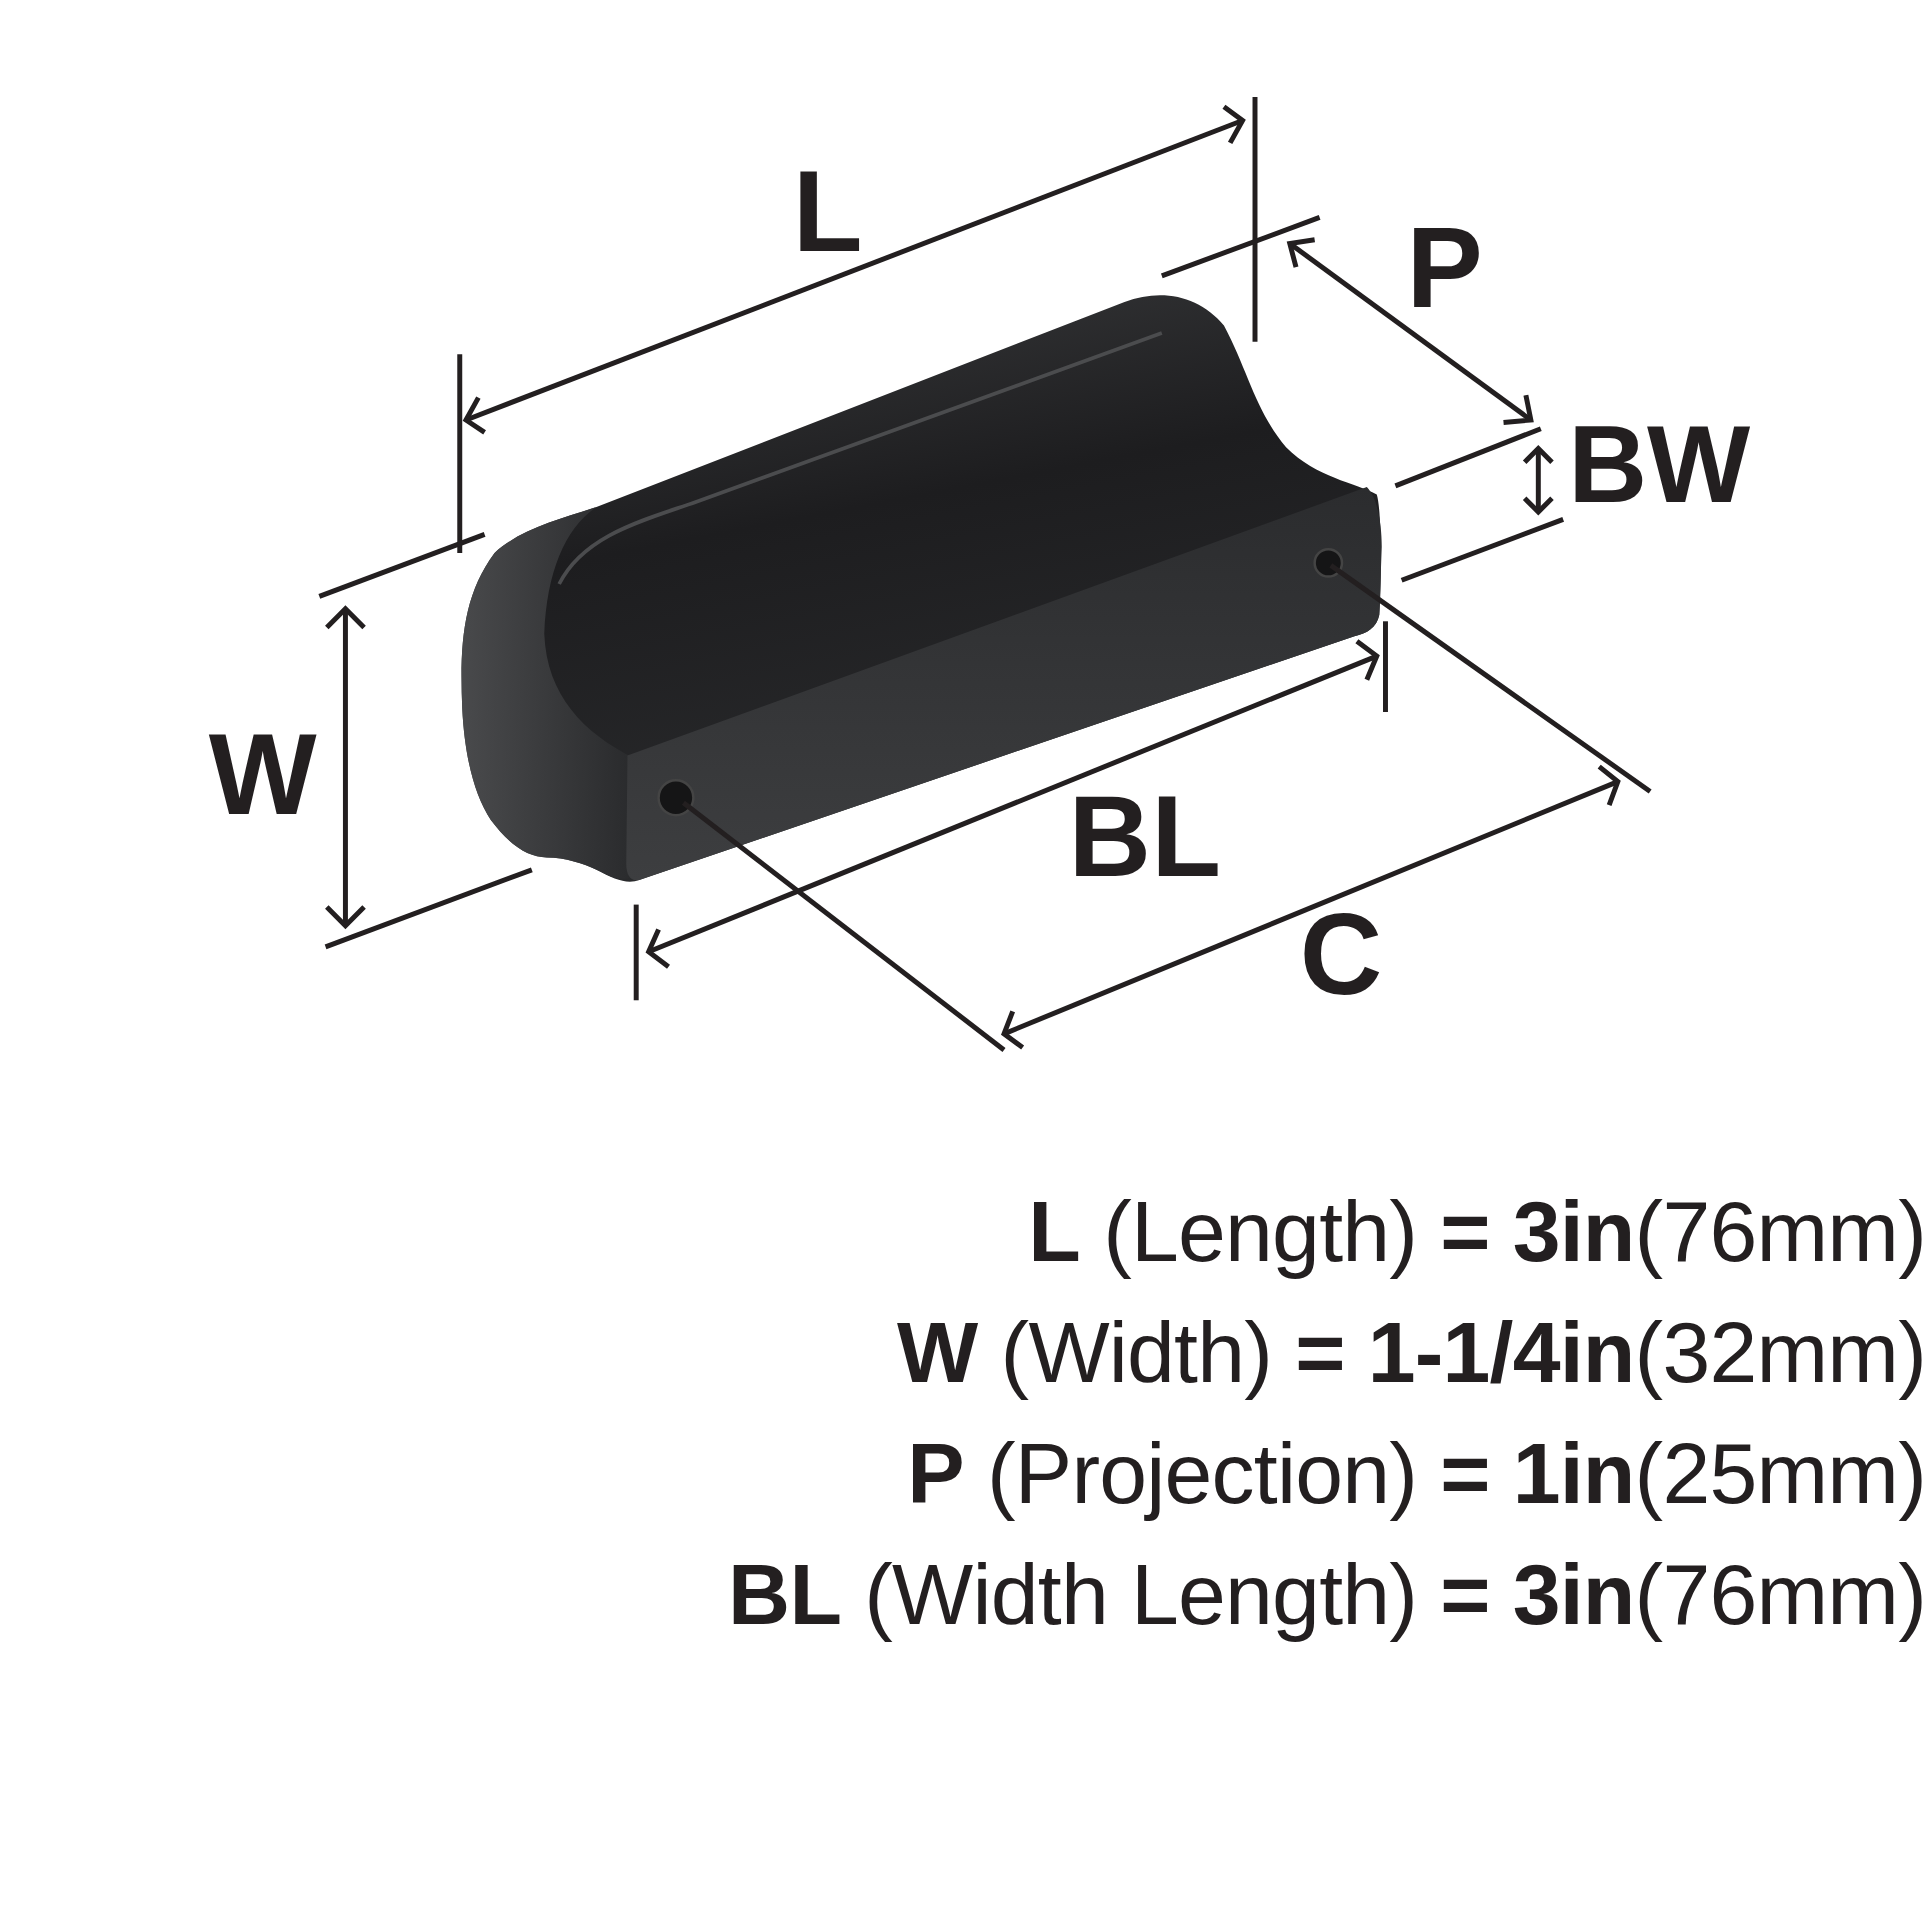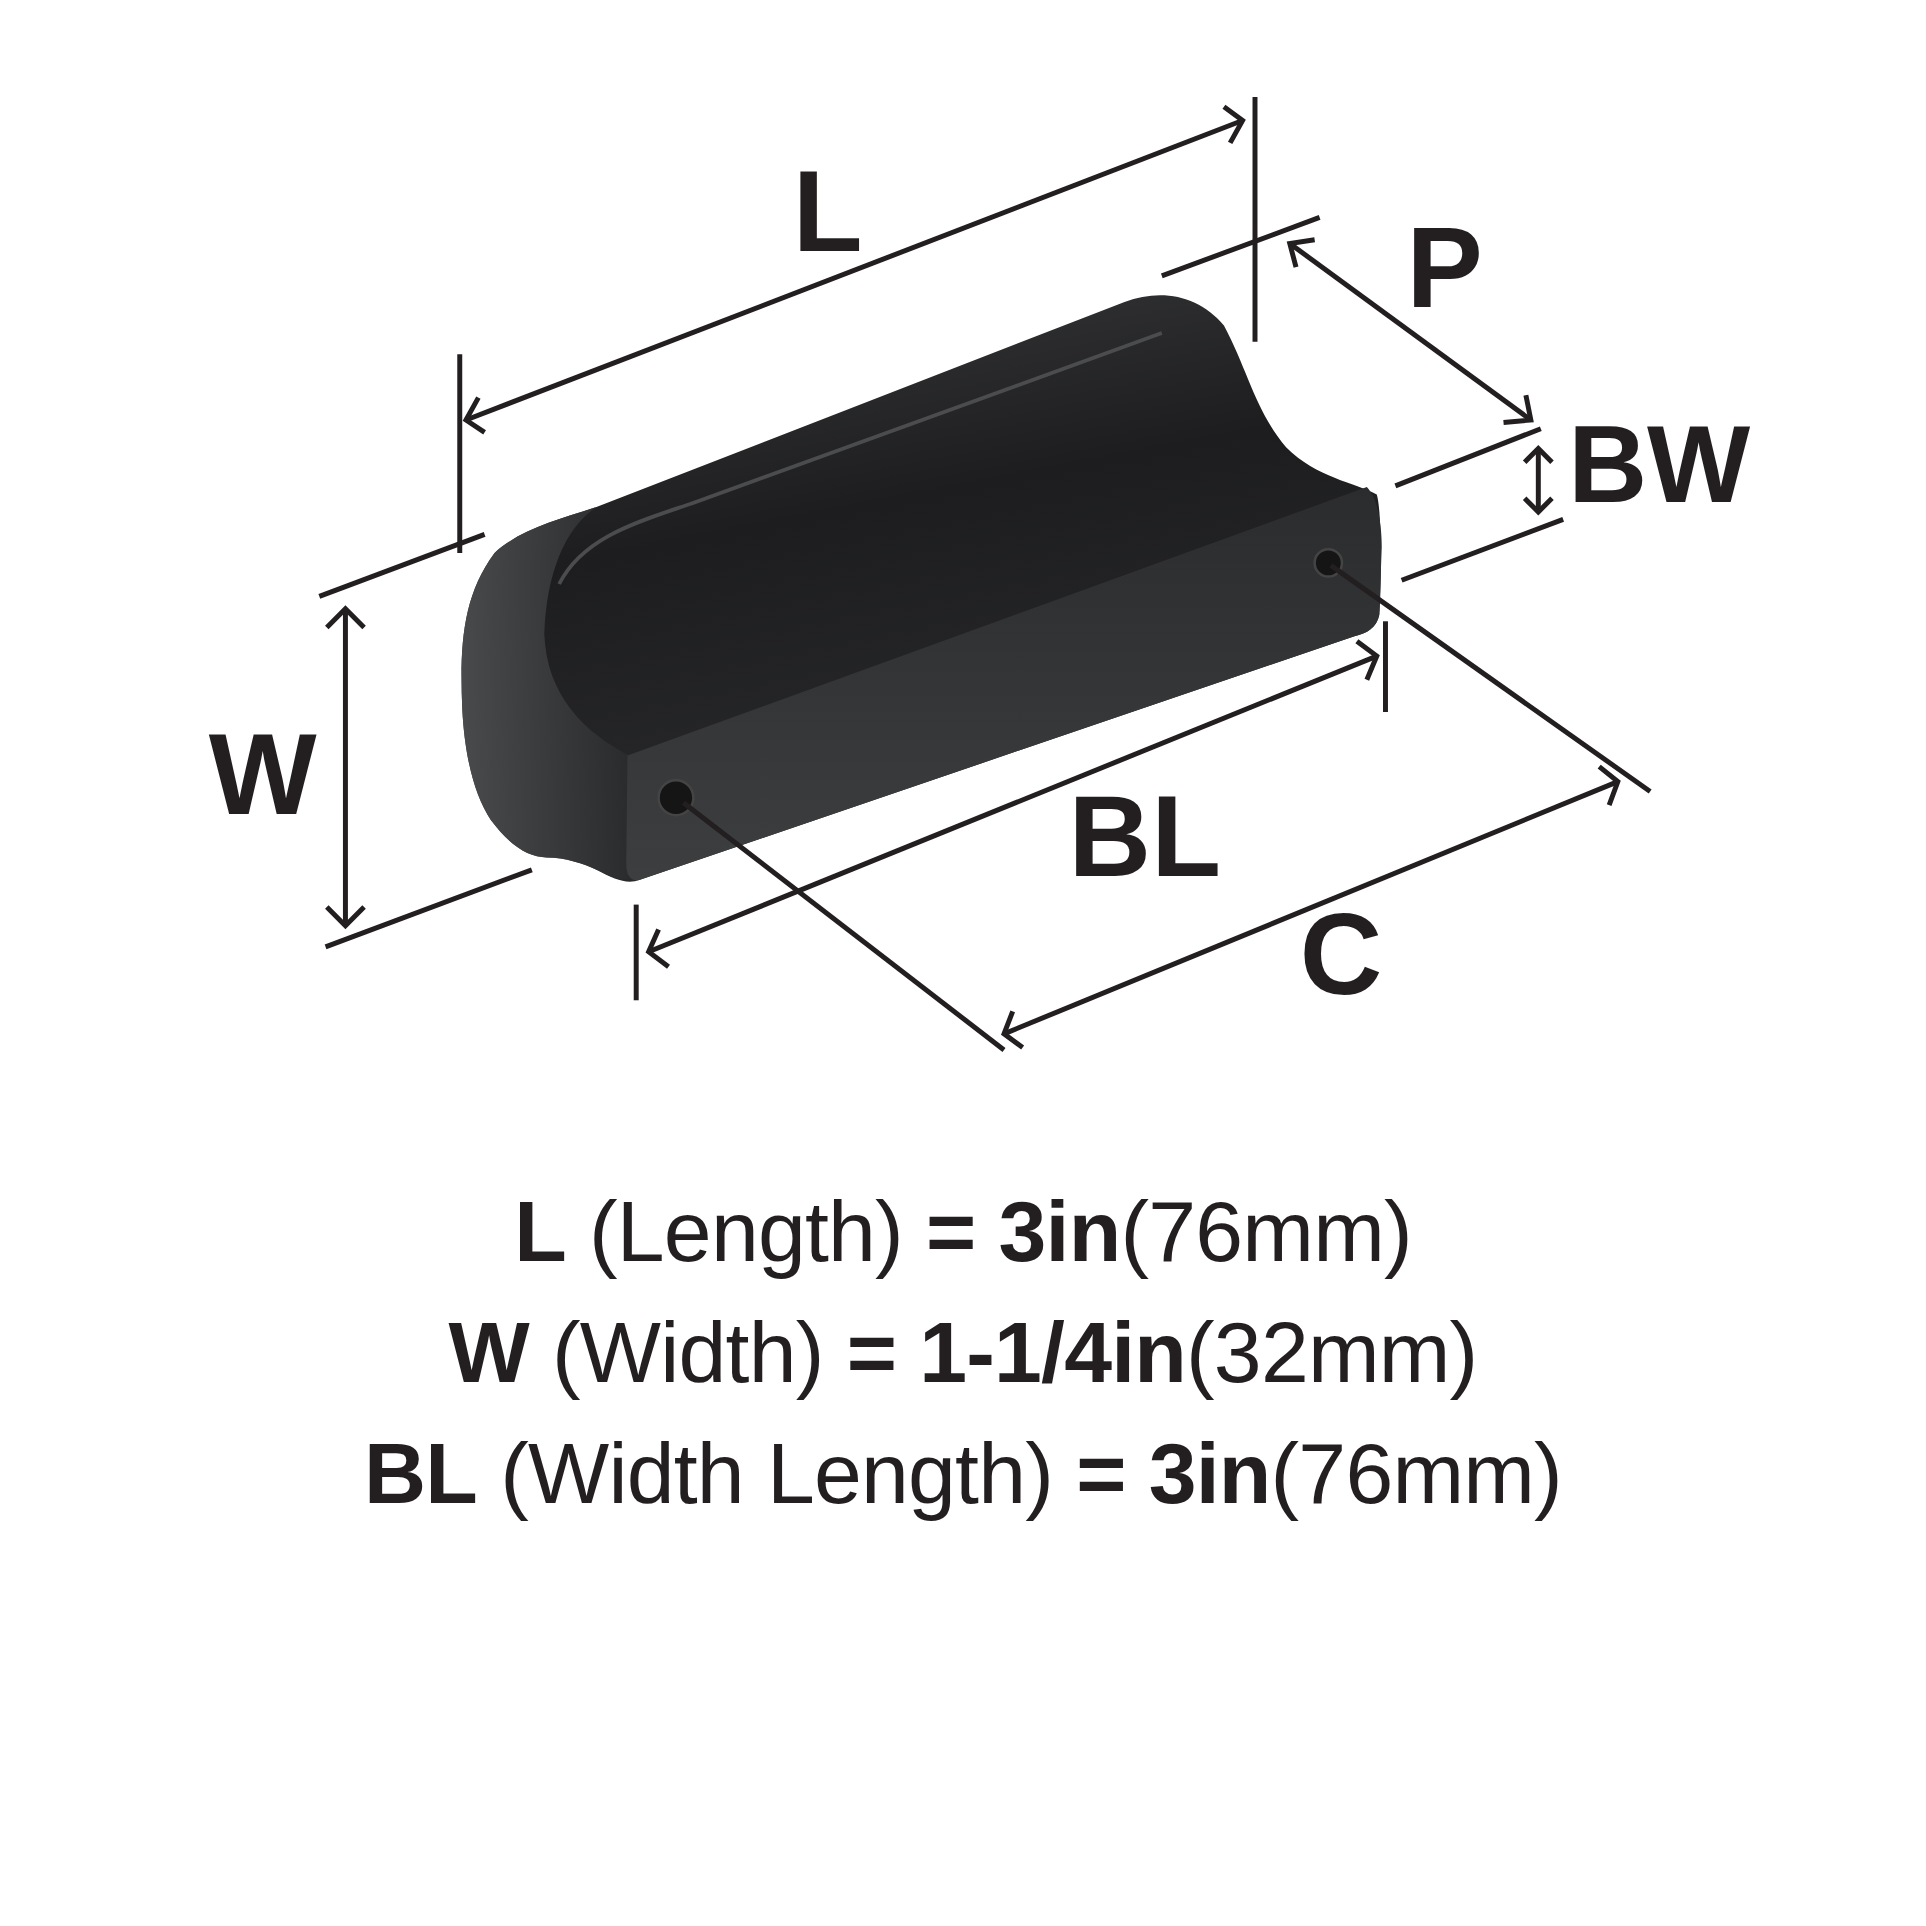--- a/index.html
+++ b/index.html
@@ -1,21 +1,21 @@
 <!DOCTYPE html>
 <html style="font-size:12.3px"><head>
 <meta charset="utf-8">
 <style>
   html, body { margin:0; padding:0; background:#ffffff; }
   body { width:1926px; height:1926px; position:relative; overflow:hidden; font-family:"Liberation Sans", "DejaVu Sans", sans-serif; color:#231f20; }
   #diagram { position:absolute; left:0; top:0; width:1926px; height:1926px; }
   .dim { stroke:#231f20; stroke-width:4; fill:none; stroke-linecap:butt; }
   .lbl { font-family:"Liberation Sans", "DejaVu Sans", sans-serif; font-weight:700; fill:#231f20; }
   #specs { position:absolute; left:0; top:1171px; width:1926px; }
-  .spec-line { text-align:center; font-size:86px; line-height:121px; height:121px; white-space:nowrap; letter-spacing:-0.8px; color:#231f20; }
+  .spec-line { text-align:right; font-size:86px; line-height:121px; height:121px; white-space:nowrap; letter-spacing:-0.8px; color:#231f20; }
   .spec-line .code { font-weight:700; }
   .spec-line .name { font-weight:400; }
   .spec-line .eq { font-weight:700; }
   .spec-line .imp { font-weight:700; }
   .spec-line .met { font-weight:400; }
 </style>
 </head>
 <body>
 
 <svg id="diagram" viewBox="0 0 1550 1550" xmlns="http://www.w3.org/2000/svg">
@@ -120,19 +120,25 @@
     <span class="eq">=</span>
     <span class="imp">3in</span><span class="met">(76mm)</span>
   </div>
   <div class="spec-line">
     <span class="code">W</span>
     <span class="name">(Width)</span>
     <span class="eq">=</span>
     <span class="imp">1-1/4in</span><span class="met">(32mm)</span>
   </div>
   <div class="spec-line">
+    <span class="code">P</span>
+    <span class="name">(Projection)</span>
+    <span class="eq">=</span>
+    <span class="imp">1in</span><span class="met">(25mm)</span>
+  </div>
+  <div class="spec-line">
     <span class="code">BL</span>
     <span class="name">(Width Length)</span>
     <span class="eq">=</span>
     <span class="imp">3in</span><span class="met">(76mm)</span>
   </div>
 </div>
 
 
 </body></html>

